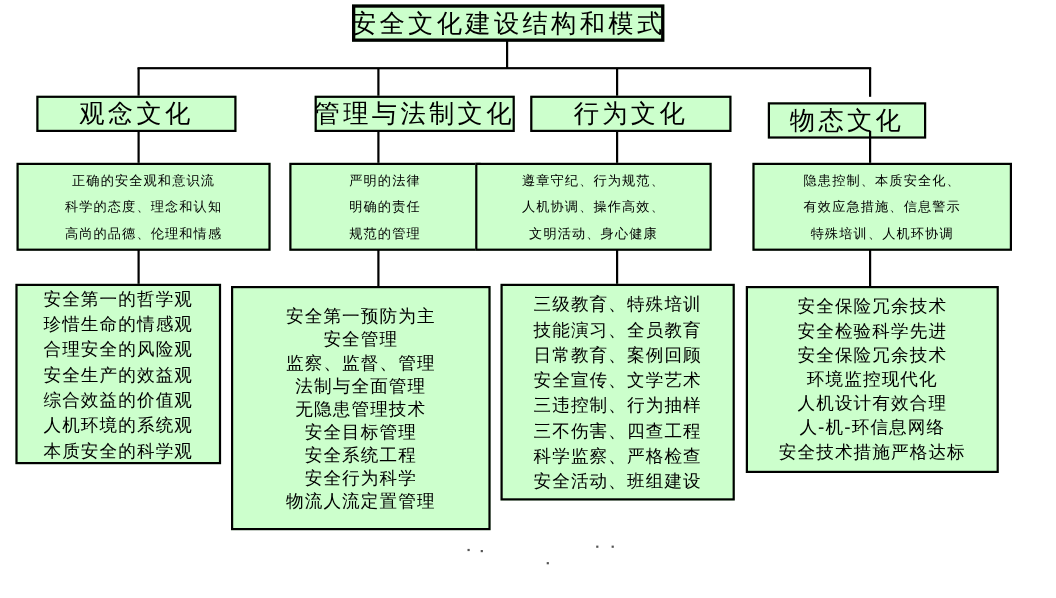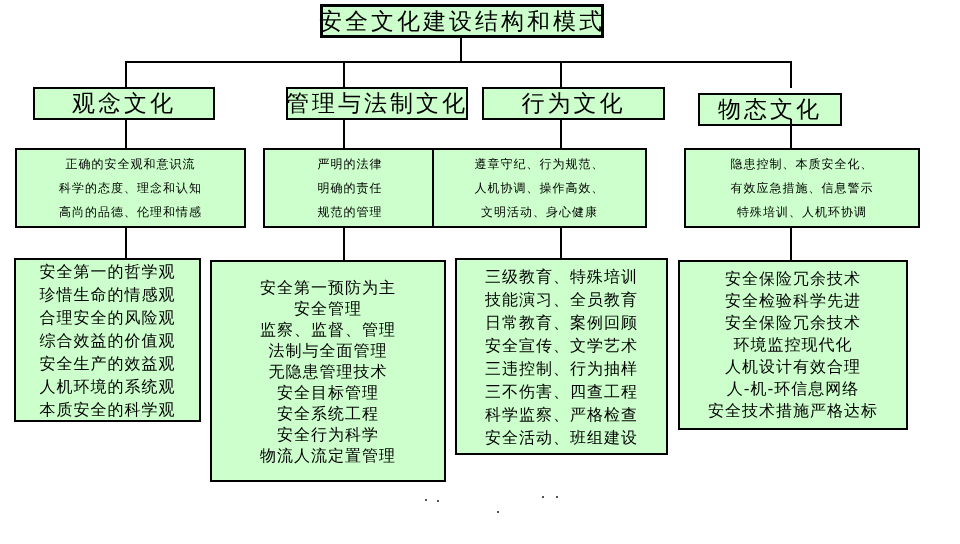--- a/index.html
+++ b/index.html
@@ -145,22 +145,22 @@
 
   <div class="conn" id="c-34-1"></div>
   <div class="conn" id="c-34-2"></div>
   <div class="conn" id="c-34-3"></div>
   <div class="conn" id="c-34-4"></div>
 
   <div class="box detbox" id="b4-1">
       <div class="tline">安全第一的哲学观</div>
       <div class="tline">珍惜生命的情感观</div>
       <div class="tline">合理安全的风险观</div>
+      <div class="tline">安全生产的效益观</div>
       <div class="tline">综合效益的价值观</div>
-      <div class="tline">安全生产的效益观</div>
       <div class="tline">人机环境的系统观</div>
       <div class="tline">本质安全的科学观</div>
     </div>
   <div class="box detbox" id="b4-2">
       <div class="tline">安全第一预防为主</div>
       <div class="tline">安全管理</div>
       <div class="tline">监察、监督、管理</div>
       <div class="tline">法制与全面管理</div>
       <div class="tline">无隐患管理技术</div>
       <div class="tline">安全目标管理</div>

